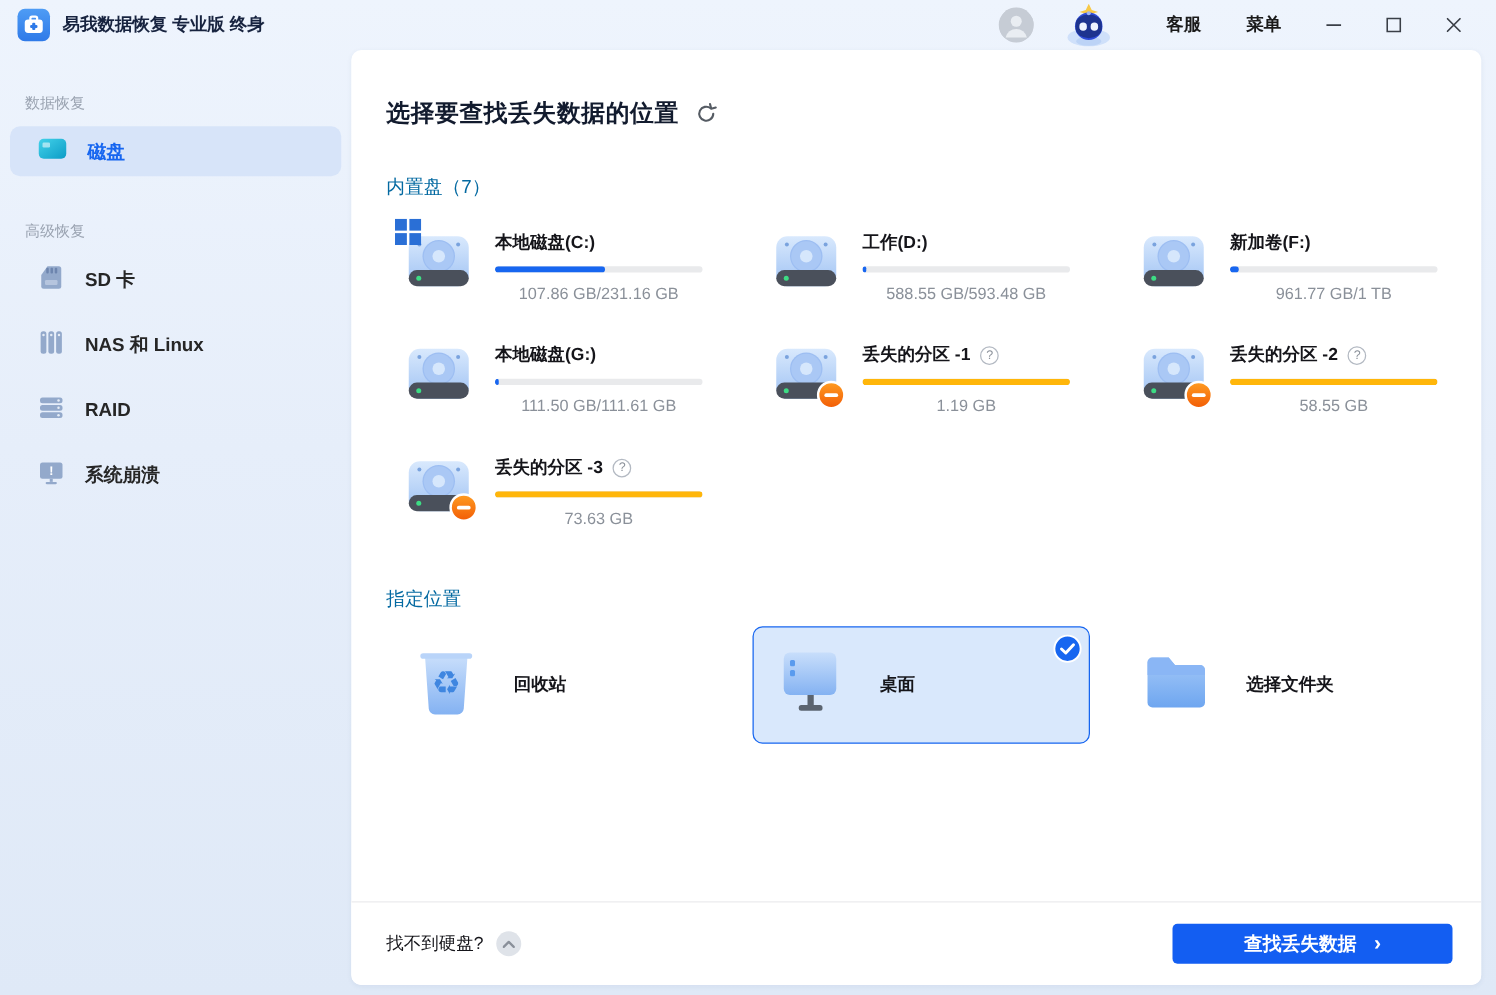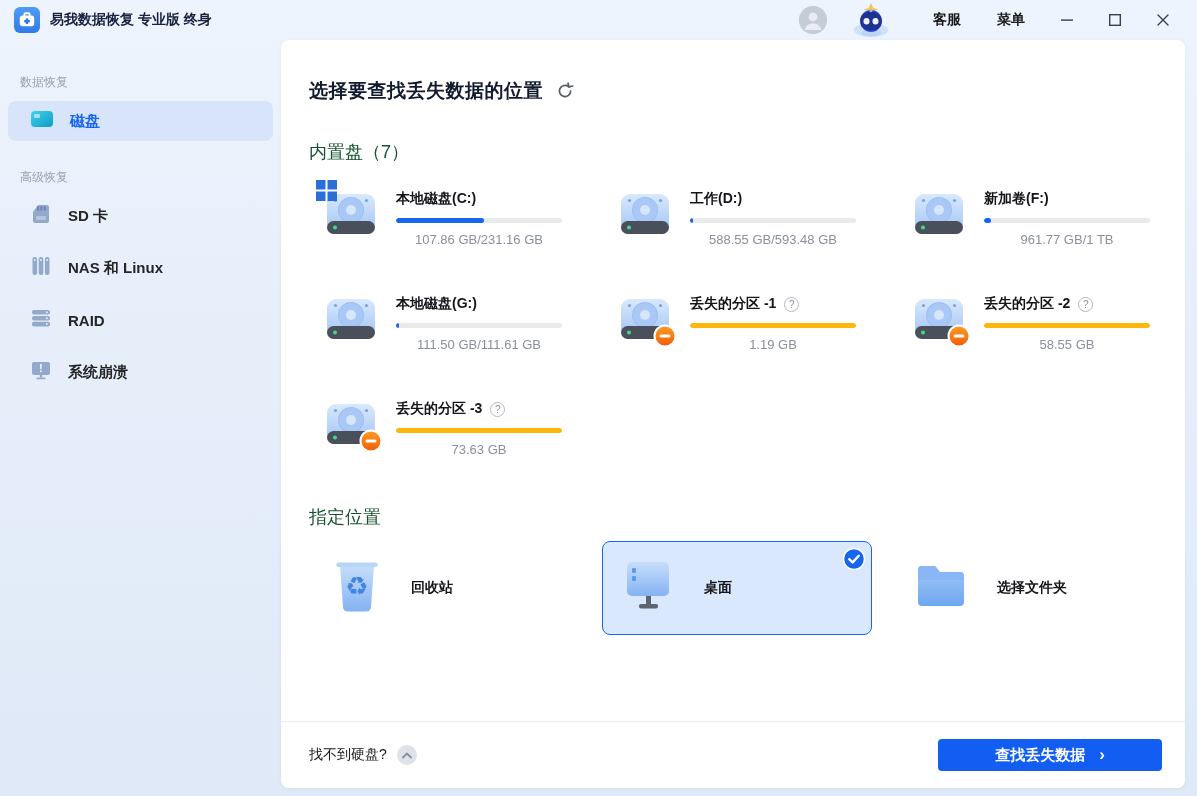--- a/index.html
+++ b/index.html
@@ -32,23 +32,23 @@
   .gap-after-group { margin-bottom:18px; }
 
   
   .panel { position:absolute; left:281px; top:40px; right:12px; bottom:8px;
     background:#ffffff; border-radius:8px; box-shadow:0 1px 4px rgba(40,70,120,.06); overflow:hidden; }
   .panel-inner { padding:38px 24px 0 28px; }
   .page-title-row { display:flex; align-items:center; gap:12px; }
   .page-title { font-size:19px; font-weight:bold; color:#121b2e; letter-spacing:.5px; }
   .refresh-btn { width:20px; height:20px; cursor:pointer; display:flex; align-items:center; justify-content:center; }
 
-  .group-label { font-size:18px; color:#14532d; margin-top:36px; }
-
-  .drives-grid { margin:23px 0 0 13px; display:grid; grid-template-columns:repeat(3,294px); row-gap:45px; }
+  .group-label { font-size:15px; color:#0369a1; margin-top:36px; }
+
+  .drives-grid { margin:23px 0 0 13px; display:grid; grid-template-columns:repeat(3,294px); row-gap:30px; }
   .drive-card { display:flex; gap:16px; cursor:pointer; width:270px; }
   .drive-ic-wrap { position:relative; width:58px; height:54px; flex:none; }
   .os-badge { position:absolute; left:-6px; top:-7px; }
   .lost-badge { position:absolute; right:-3px; bottom:-2px; }
   .drive-info { padding-top:3px; }
   .drive-name-row { display:flex; align-items:center; gap:8px; }
   .drive-name { font-size:14px; font-weight:bold; color:#15151a; }
   .help-dot { width:15px; height:15px; border-radius:50%; border:1px solid #b3b9c2; color:#8a9099; font-size:10px; line-height:13px; text-align:center; cursor:pointer; flex:none; }
   .bar { width:166px; height:5px; border-radius:3px; background:#e9eaec; margin-top:10px; overflow:hidden; }
   .bar-fill { height:100%; border-radius:3px; background:#1766f0; }
@@ -186,21 +186,21 @@
   <div class="side-item selected gap-after-group">
     <span>
       <svg width="24" height="20" viewBox="0 0 24 20">
         <rect x="1" y="2" width="22" height="16" rx="4" fill="url(#gTeal)"></rect>
         <rect x="4" y="5" width="6" height="4" rx="1" fill="rgba(255,255,255,.55)"></rect>
       </svg>
     </span>
     <span class="s-label">磁盘</span>
   </div>
 
-  <div class="side-section-label" style="margin-top:28px">高级恢复</div>
+  <div class="side-section-label" style="margin-top:36px">高级恢复</div>
 
   <div class="side-item">
     <span>
       <svg width="22" height="22" viewBox="0 0 22 22">
         <path d="M8 2 h9 a2 2 0 0 1 2 2 v14 a2 2 0 0 1 -2 2 h-12 a2 2 0 0 1 -2 -2 v-9 z" fill="#93a9cb"></path>
         <rect x="7" y="3.2" width="2" height="4.5" rx="0.8" fill="#6d85ae"></rect>
         <rect x="10.4" y="3.2" width="2" height="4.5" rx="0.8" fill="#6d85ae"></rect>
         <rect x="13.8" y="3.2" width="2" height="4.5" rx="0.8" fill="#6d85ae"></rect>
         <rect x="6" y="13" width="10" height="4" rx="1" fill="#b6c5de"></rect>
       </svg>

